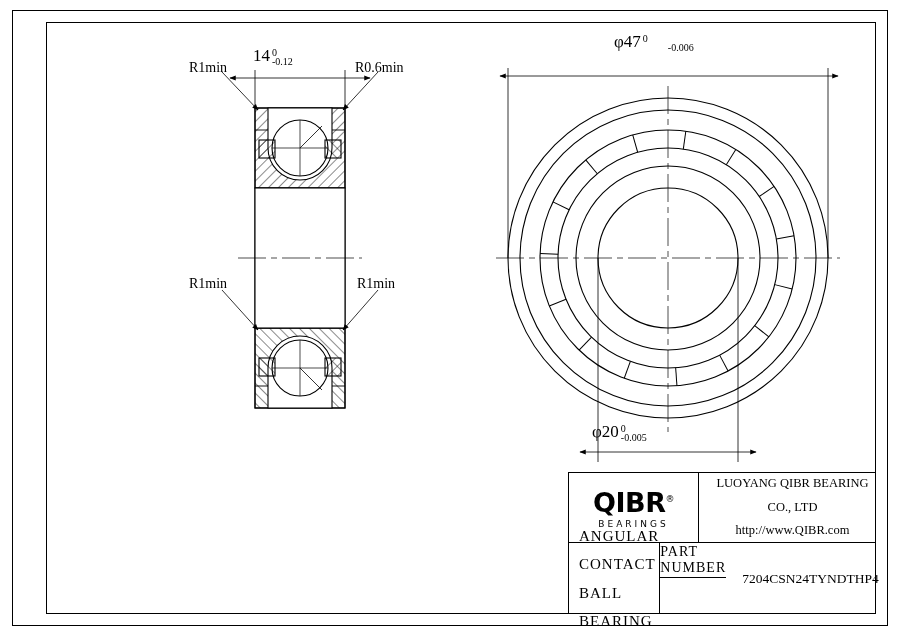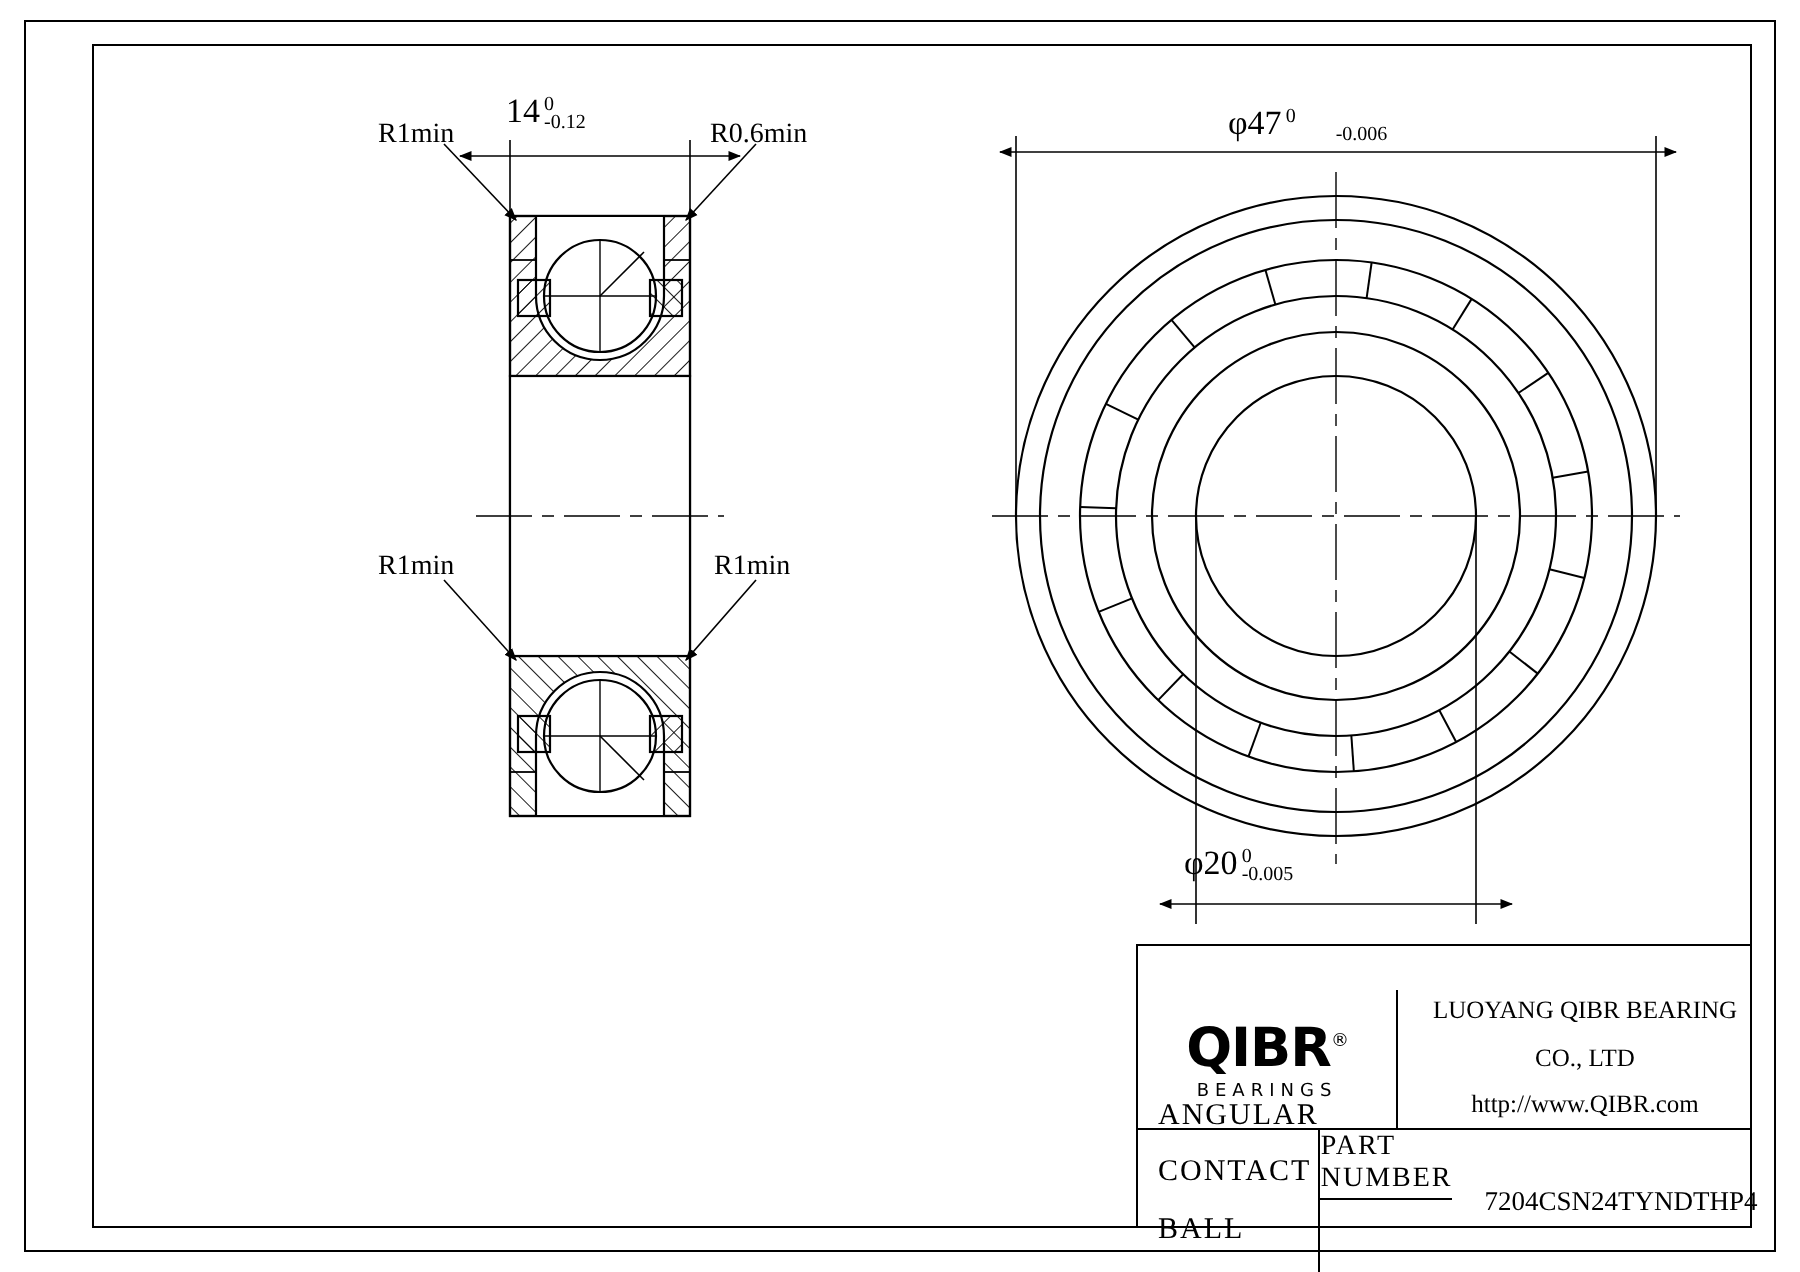--- a/index.html
+++ b/index.html
@@ -50,21 +50,20 @@
     width: 308px; height: 142px;
     border-left: 1px solid #000;
     border-top: 1px solid #000;
   }
   #tb-top {
     position: relative;
     height: 70px;
     border-bottom: 1px solid #000;
     display: flex;
     align-items: center;
-    margin-top: 22px;
   }
   #tb-logo {
     width: 130px;
     height: 100%;
     border-right: 1px solid #000;
     display: flex;
     flex-direction: column;
     align-items: center;
     justify-content: center;
     padding-top: 2px;
@@ -279,21 +278,21 @@
   <div class="lbl tag" style="left:189px; top:276px;">R1min</div>
   <div class="lbl tag" style="left:357px; top:276px;">R1min</div>
 
   <div class="lbl" style="left:253px; top:46px;">
     <span class="dim-main">14</span><span style="display:inline-block; vertical-align:middle; margin-left:2px;">
       <span class="dim-sup" style="display:block; line-height:9px;">0</span>
       <span class="dim-sup" style="display:block; line-height:10px;">-0.12</span>
     </span>
   </div>
 
-  <div class="lbl" style="left:614px; top:52px;">
+  <div class="lbl" style="left:614px; top:32px;">
     <span class="dim-main">φ47</span><span style="display:inline-block; vertical-align:middle; margin-left:2px;">
       <span class="dim-sup" style="display:block; line-height:9px;">0</span>
       <span class="dim-sup" style="display:block; line-height:10px;margin-left:25px;">-0.006</span>
     </span>
   </div>
 
   <div class="lbl" style="left:592px; top:422px;">
     <span class="dim-main">φ20</span><span style="display:inline-block; vertical-align:middle; margin-left:2px;">
       <span class="dim-sup" style="display:block; line-height:9px;">0</span>
       <span class="dim-sup" style="display:block; line-height:10px;">-0.005</span>

